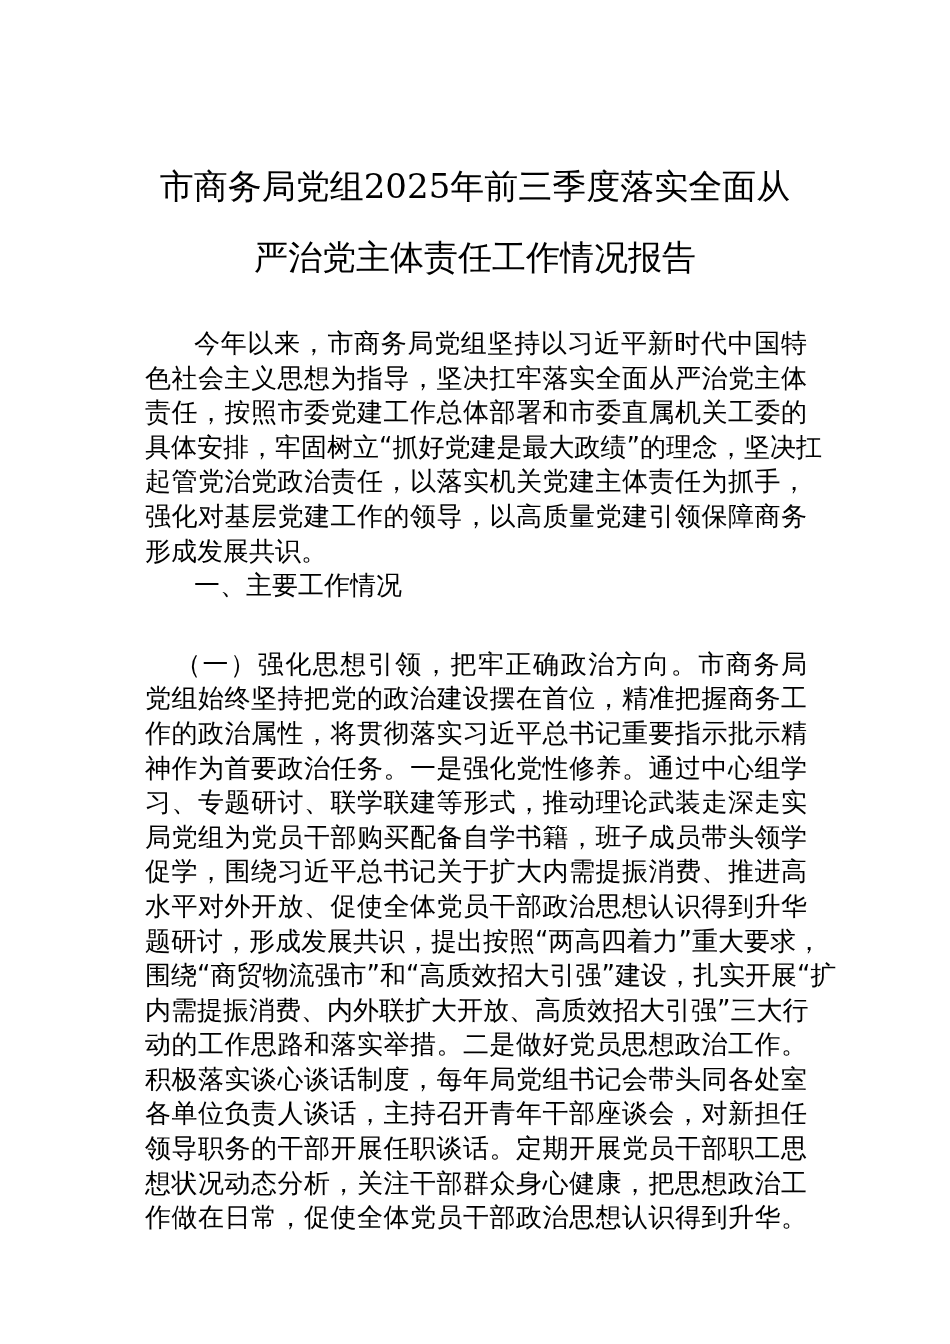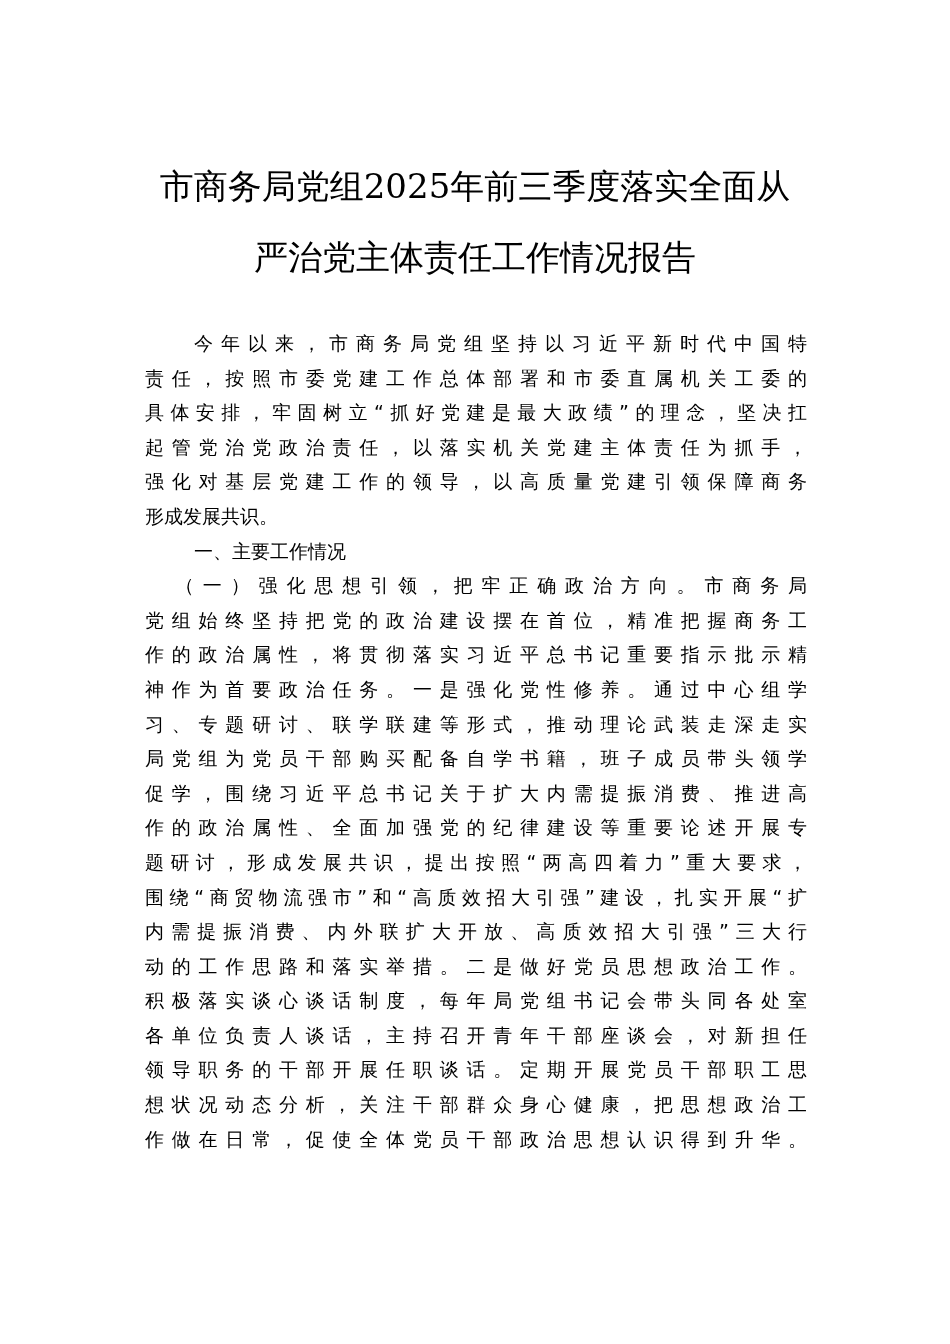--- a/index.html
+++ b/index.html
@@ -5,49 +5,50 @@
     html, body { margin: 0; padding: 0; background: #ffffff; }
     body { width: 950px; height: 1344px; position: relative; overflow: hidden;
       font-family: "DejaVu Sans", "Liberation Sans", sans-serif; color: #000; }
     .page { position: absolute; left: 0; top: 0; width: 950px; height: 1344px; background: #fff; padding-left: 16px; }
     .title { position: absolute; left: 0; width: 950px; text-align: center;
       font-family: "DejaVu Serif", "Liberation Serif", serif; font-size: 34px; line-height: 40px;
       letter-spacing: 0px; white-space: nowrap; }
     .title.l1 { top: 166px; }
     .title.l2 { top: 237px; text-align: center; }
     .body { position: absolute; left: 145px; top: 326px; width: 662px; }
-    .line { height: 34.6px; line-height: 34.6px; font-size: 19px; white-space: nowrap;
+    .line { height: 34.6px; line-height: 34.6px; font-size: 26px; white-space: nowrap;
       text-align: justify; text-align-last: justify; overflow: visible; }
     .line.last { text-align-last: left; }
     .line.indent { padding-left: 49px; }
-    .line.indent-sm { padding-left: 30px; }
+    .line.indent-sm { padding-left: 30px; margin-top: 44px; }
   </style>
 </head>
 <body>
 
 <div class="page">
   <div class="title l1">市商务局党组2025年前三季度落实全面从</div>
   <div class="title l2">严治党主体责任工作情况报告</div>
 
   <div class="body">
     <div class="line indent">今年以来，市商务局党组坚持以习近平新时代中国特</div>
+    <div class="line">色社会主义思想为指导，坚决扛牢落实全面从严治党主体</div>
     <div class="line">责任，按照市委党建工作总体部署和市委直属机关工委的</div>
     <div class="line">具体安排，牢固树立“抓好党建是最大政绩”的理念，坚决扛</div>
     <div class="line">起管党治党政治责任，以落实机关党建主体责任为抓手，</div>
     <div class="line">强化对基层党建工作的领导，以高质量党建引领保障商务</div>
     <div class="line last">形成发展共识。</div>
     <div class="line last indent">一、主要工作情况</div>
     <div class="line indent-sm">（一）强化思想引领，把牢正确政治方向。市商务局</div>
     <div class="line">党组始终坚持把党的政治建设摆在首位，精准把握商务工</div>
     <div class="line">作的政治属性，将贯彻落实习近平总书记重要指示批示精</div>
     <div class="line">神作为首要政治任务。一是强化党性修养。通过中心组学</div>
     <div class="line">习、专题研讨、联学联建等形式，推动理论武装走深走实</div>
     <div class="line">局党组为党员干部购买配备自学书籍，班子成员带头领学</div>
     <div class="line">促学，围绕习近平总书记关于扩大内需提振消费、推进高</div>
-    <div class="line">作的政治属性、全面加强党的纪律建设等重要论述开展专</div>
+    <div class="line">水平对外开放、促使全体党员干部政治思想认识得到升华</div>
     <div class="line">题研讨，形成发展共识，提出按照“两高四着力”重大要求，</div>
     <div class="line">围绕“商贸物流强市”和“高质效招大引强”建设，扎实开展“扩</div>
     <div class="line">内需提振消费、内外联扩大开放、高质效招大引强”三大行</div>
     <div class="line">动的工作思路和落实举措。二是做好党员思想政治工作。</div>
     <div class="line">积极落实谈心谈话制度，每年局党组书记会带头同各处室</div>
     <div class="line">各单位负责人谈话，主持召开青年干部座谈会，对新担任</div>
     <div class="line">领导职务的干部开展任职谈话。定期开展党员干部职工思</div>
     <div class="line">想状况动态分析，关注干部群众身心健康，把思想政治工</div>
     <div class="line">作做在日常，促使全体党员干部政治思想认识得到升华。</div>
   </div>

